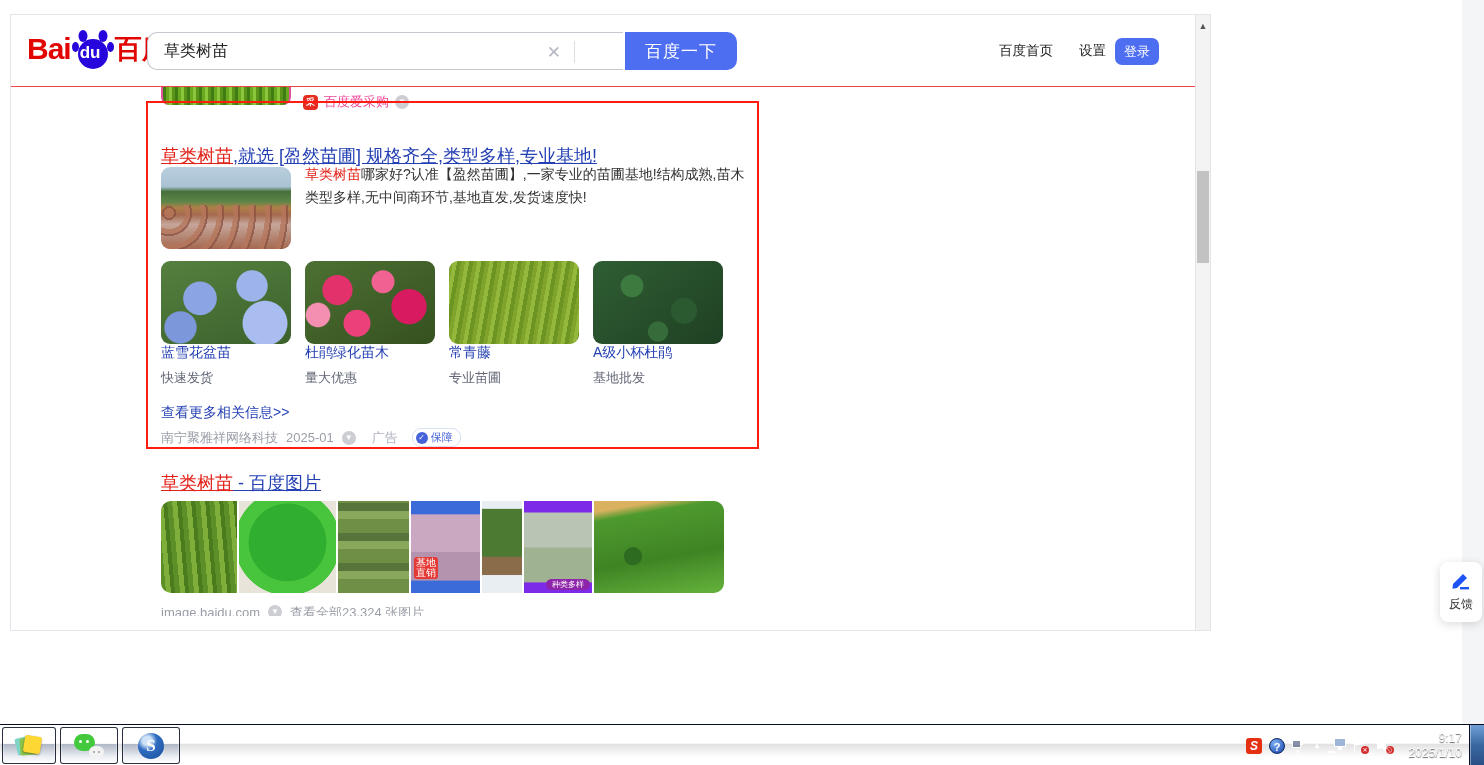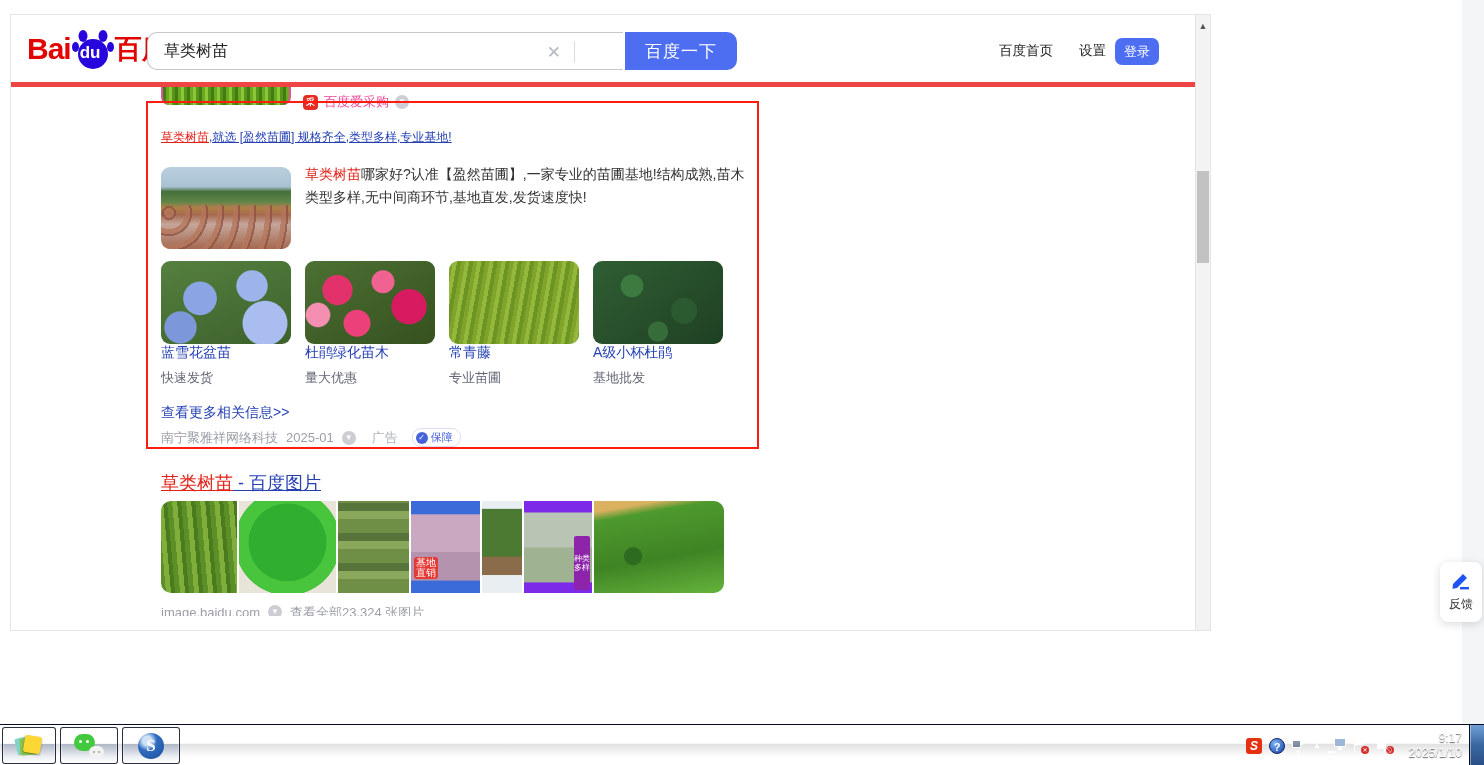--- a/index.html
+++ b/index.html
@@ -6,21 +6,21 @@
   html,body { width:1484px; height:765px; overflow:hidden;
     font-family:"Liberation Sans","DejaVu Sans",sans-serif; background:#fff; }
 
   
   .right-strip{position:absolute;left:1462px;top:0;width:22px;height:724px;background:#f4f5f7;}
 
   
   .panel{position:absolute;left:10px;top:14px;width:1201px;height:617px;background:#fff;
     border:1px solid #e2e5ea;}
   .header{position:absolute;left:0;top:0;width:1185px;height:72px;background:#fff;
-    border-bottom:5px solid #ef4444;z-index:5;}
+    border-bottom:1px solid #ef4444;z-index:5;}
 
   .logo{position:absolute;left:16px;top:12px;display:flex;align-items:center;cursor:pointer;}
   .logo .bai{color:#e10602;font-weight:bold;font-size:30px;letter-spacing:-1px;}
   .logo .paw{position:relative;width:42px;height:44px;margin:0 1px;}
   .logo .cn{color:#e10602;font-weight:bold;font-size:27px;}
   .paw-du{position:absolute;left:8px;top:16px;color:#fff;font-weight:bold;font-size:17px;z-index:2;}
 
   .search-box{position:absolute;left:136px;top:17px;width:476px;height:38px;background:#fff;
     border:1px solid #c4c7ce;border-radius:10px 0 0 10px;border-right:none;display:flex;align-items:center;}
   .search-text{margin-left:16px;font-size:16px;color:#222;flex:1;}
@@ -50,21 +50,21 @@
   .prev-src{position:absolute;left:292px;top:6px;display:flex;align-items:center;gap:6px;}
   .aicaigou-ico{width:15px;height:15px;border-radius:4px;background:#e62c21;color:#fff;font-size:9px;
     line-height:15px;text-align:center;font-weight:bold;}
   .prev-src .txt{font-size:13px;color:#ec4899;}
   .chev-circle{width:14px;height:14px;border-radius:50%;background:#ccced4;color:#fff;font-size:8px;
     line-height:14px;text-align:center;cursor:pointer;}
 
   .sel-rect{position:absolute;left:135px;top:14px;width:613px;height:348px;border:2px solid #ff1d12;
     z-index:9;pointer-events:none;}
 
-  .ad-title{position:absolute;left:150px;top:42px;font-size:12px;cursor:pointer;}
+  .ad-title{position:absolute;left:150px;top:57px;font-size:18px;cursor:pointer;}
   .ad-title .kw{color:#e2231a;text-decoration:underline;}
   .ad-title .rest{color:#2440b3;text-decoration:underline;}
 
   .ad-thumb{position:absolute;left:150px;top:80px;width:130px;height:82px;border-radius:9px;cursor:pointer;
     background:linear-gradient(180deg,#b9cfdf 0%,#a9c2d3 24%,#46703a 30%,#5d8549 42%,#b08047 50%,#a5694f 58%,#94584289 70%,#a56950 100%);}
   .ad-thumb:after{content:"";position:absolute;inset:46% 0 0 0;border-radius:0 0 9px 9px;
     background:repeating-radial-gradient(circle at 8px 8px,#b5755a 0 5px,#8a5040 5px 7px,transparent 7px 16px);
     opacity:.75;}
   .ad-desc{position:absolute;left:294px;top:76px;width:448px;font-size:14px;line-height:23px;color:#333;}
   .ad-desc .kw{color:#e2231a;}
@@ -118,22 +118,22 @@
   .th2{width:97px;background:radial-gradient(circle at 50% 45%,#2fae2f 0 55%,#48c53c 56% 75%,#e9e4da 76%);}
   .th3{width:71px;background:repeating-linear-gradient(0deg,#6f8f46 0 14px,#8aa85c 14px 22px,#57743a 22px 30px),#7b9750;}
   .th4{width:69px;background:linear-gradient(180deg,#3a6bd8 0 14%,#caa8c2 15% 55%,#b393ae 56% 86%,#3a6bd8 87% 100%);}
   .th5{width:40px;background:linear-gradient(180deg,#e8eef2 0 8%,#4c7a33 9% 60%,#8a6b4a 61% 80%,#e8eef2 81%);}
   .th6{width:68px;background:linear-gradient(180deg,#7d2ae8 0 12%,#b9c4b4 13% 50%,#9fb292 51% 88%,#7d2ae8 89%);}
   .th7{width:130px;background:
     radial-gradient(circle at 30% 60%,#2d6b20 0 8%,transparent 9%),
     linear-gradient(170deg,#d9b15f 0 10%,#4e9a2e 18%,#3f8424 60%,#65b33c 100%);}
   .badge-red{position:absolute;left:3px;bottom:14px;width:24px;background:#e53935;color:#fff;
     font-size:10px;line-height:10px;text-align:center;border-radius:3px;padding:1px 0;}
-  .badge-purple{position:absolute;right:2px;bottom:3px;width:16px;background:#8e24aa;color:#fff;
-    font-size:8px;line-height:9px;text-align:center;border-radius:2px;padding:18px 0;}
+  .badge-purple{position:absolute;right:2px;bottom:3px;width:44px;background:#8e24aa;color:#fff;
+    font-size:8px;line-height:9px;text-align:center;border-radius:10px;padding:1px 0;}
 
   .img-footer{position:absolute;left:150px;top:518px;height:11px;overflow:hidden;}
   .img-footer .row{display:flex;align-items:flex-start;gap:8px;font-size:13px;color:#9b9ea8;line-height:15px;}
 
   
   .feedback{position:absolute;left:1440px;top:562px;width:42px;height:60px;background:#fff;border-radius:8px;
     box-shadow:0 2px 10px rgba(0,0,0,.15);display:flex;flex-direction:column;align-items:center;
     justify-content:center;gap:5px;cursor:pointer;z-index:20;}
   .feedback .lbl{font-size:12px;color:#333;}
 

